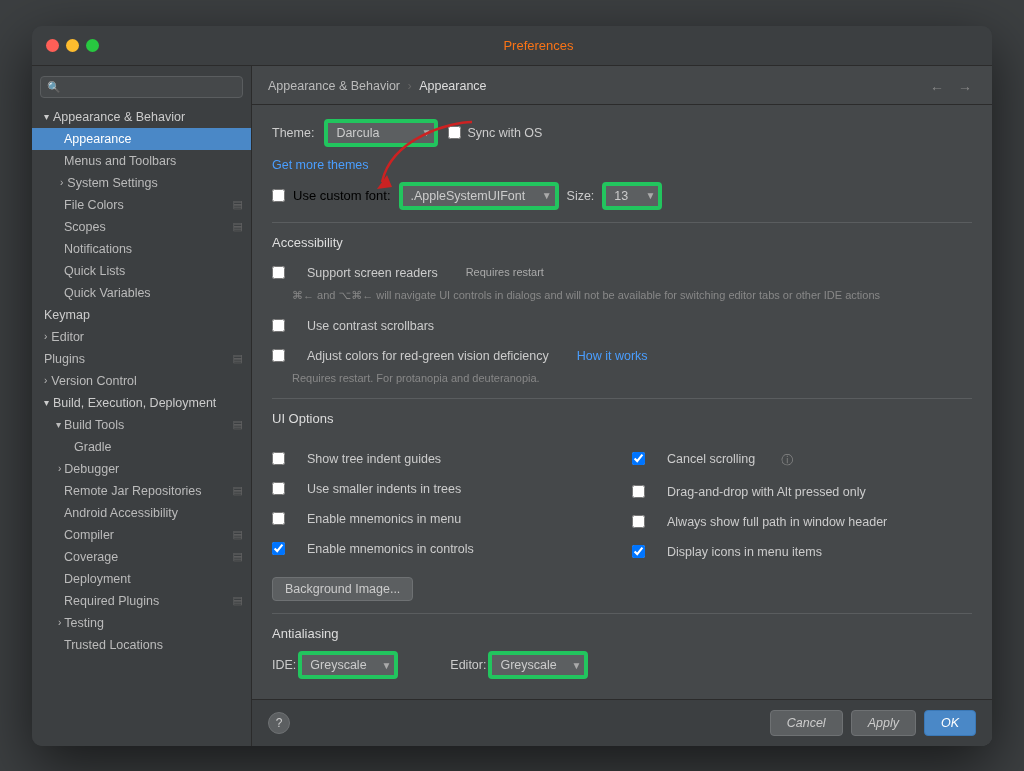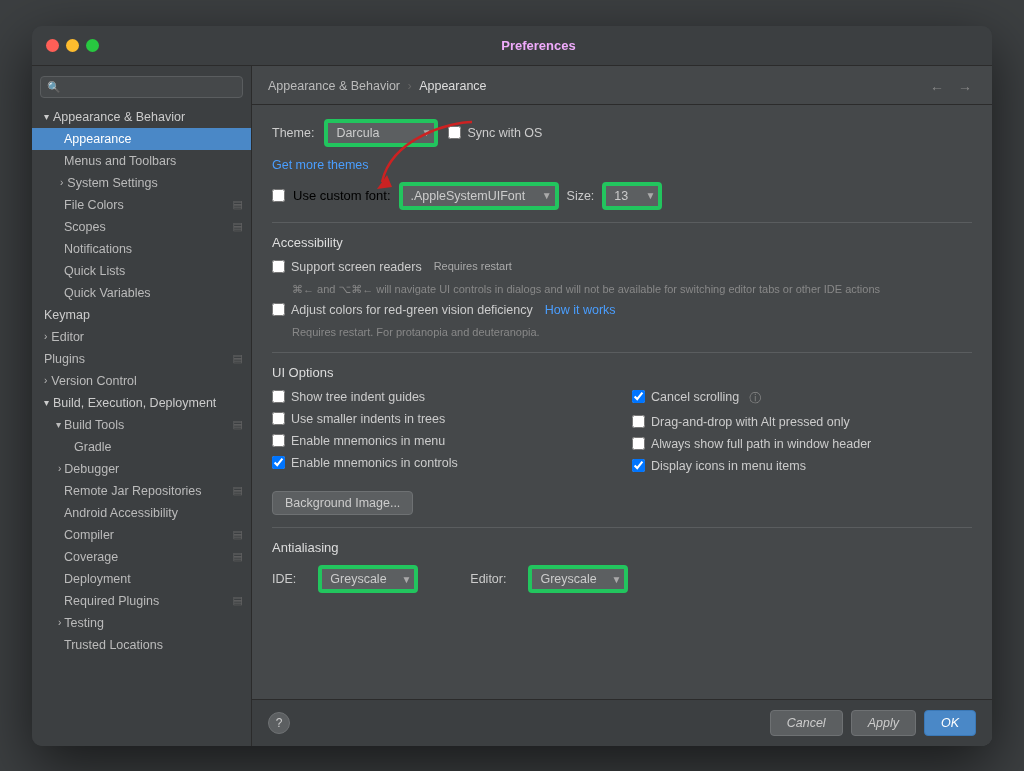--- a/index.html
+++ b/index.html
@@ -35,23 +35,23 @@
       display: flex;
       gap: 7px;
     }
     .tl { width: 13px; height: 13px; border-radius: 50%; }
     .tl-close { background: #ff5f57; }
     .tl-min { background: #febc2e; }
     .tl-max { background: #28c840; }
     .title-text {
       flex: 1;
       text-align: center;
-      color: #f0abfc;
+      color: #f97316;
       font-size: 13px;
-      font-weight: 700;
+      font-weight: 400;
     }
     .content {
       display: flex;
       flex: 1;
       overflow: hidden;
     }
     
     .sidebar {
       width: 220px;
       background: #3c3f41;
@@ -199,22 +199,23 @@
       margin-top: 6px;
     }
     .section-divider {
       border: none;
       border-top: 1px solid #5a5d5f;
       margin: 12px 0;
     }
     .option-row {
       display: flex;
       align-items: flex-start;
-      gap: 6px;
+      gap: 22px;
       margin-bottom: 8px;
+      margin-top: 16px;
     }
     .option-row label {
       color: #cccccc;
       font-size: 12.5px;
       cursor: pointer;
     }
     .option-sub {
       color: #888;
       font-size: 11px;
       line-height: 1.4;
@@ -246,21 +247,21 @@
     
     .antialiasing-row {
       display: flex;
       align-items: center;
       gap: 12px;
       margin-top: 4px;
     }
     .aa-group {
       display: flex;
       align-items: center;
-      gap: 22px;
+      gap: 2px;
     }
     .aa-label { color: #cccccc; font-size: 12.5px; }
     
     .bottom-bar {
       display: flex;
       justify-content: space-between;
       align-items: center;
       padding: 10px 16px;
       border-top: 1px solid #2b2b2b;
       background: #3c3f41;
@@ -502,20 +503,24 @@
         
         <div class="section-title">Accessibility</div>
 
         <div class="option-row">
           <input type="checkbox" id="screen-readers" style="">
           <label for="screen-readers">Support screen readers</label>
           <span class="requires-restart">Requires restart</span>
         </div>
         <div class="option-sub">⌘← and ⌥⌘← will navigate UI controls in dialogs and will not be available for switching editor tabs or other IDE actions</div>
 
+        <div class="option-row">
+          <input type="checkbox" id="contrast-scroll" style="">
+          <label for="contrast-scroll">Use contrast scrollbars</label>
+        </div>
 
         <div class="option-row">
           <input type="checkbox" id="color-def" style="">
           <label for="color-def">Adjust colors for red-green vision deficiency</label>
           <a class="link-blue" style="margin-left:6px;">How it works</a>
         </div>
         <div class="option-sub">Requires restart. For protanopia and deuteranopia.</div>
 
         <hr class="section-divider">
 

